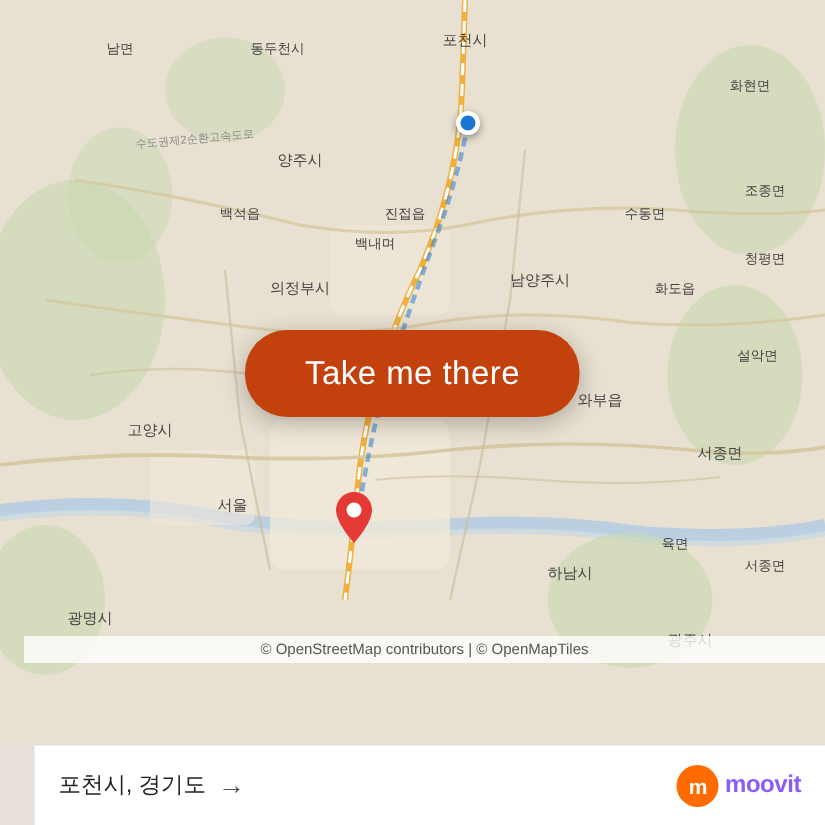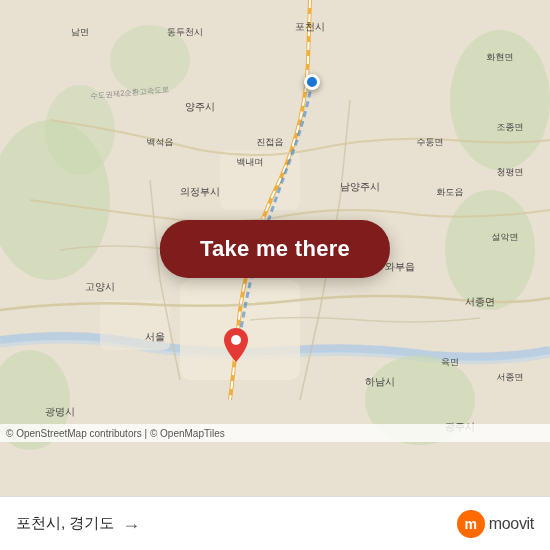--- a/index.html
+++ b/index.html
@@ -33,27 +33,27 @@
       top: 0; left: 0;
       width: 100%; height: 100%;
     }
 
     
     #take-me-there-btn {
       position: absolute;
       left: 50%;
       top: 220px;
       transform: translateX(-50%);
-      background: #7f1d1d;
+      background: #c2410c;
       color: white;
       border: none;
       border-radius: 28px;
       padding: 16px 40px;
       font-size: 22px;
-      font-weight: 700;
+      font-weight: 400;
       cursor: pointer;
       white-space: nowrap;
       box-shadow: 0 4px 16px rgba(0,0,0,0.25);
       letter-spacing: 0.3px;
     }
 
     
     .marker-blue {
       position: absolute;
       width: 16px;
@@ -68,33 +68,35 @@
     #attribution {
       height: 18px;
       background: rgba(255,255,255,0.8);
       display: flex;
       align-items: center;
       padding: 0 6px;
       font-size: 10px;
       color: #555;
       position: absolute;
       bottom: 54px;
-      left: 0;
+      left: 16px;
       right: 0;
+      justify-content: center;
     }
 
     
     #footer {
       height: 54px;
       background: white;
       border-top: 1px solid #ddd;
       display: flex;
       align-items: center;
       padding: 0 16px;
       flex-shrink: 0;
+      margin-left: 23px;
     }
 
     #footer-logo {
       margin-left: auto;
     }
 
     #footer-route {
       display: flex;
       align-items: center;
       gap: 8px;
@@ -121,22 +123,22 @@
       display: flex;
       align-items: center;
       justify-content: center;
       color: white;
       font-size: 14px;
       font-weight: bold;
     }
 
     .moovit-logo-text {
       font-size: 16px;
-      font-weight: 400;
-      color: #404040;
+      font-weight: 700;
+      color: #8b5cf6;
       letter-spacing: -0.3px;
     }
   </style>
 </head>
 <body>
 
 <div id="app">
 
   <div id="map-container">
 

